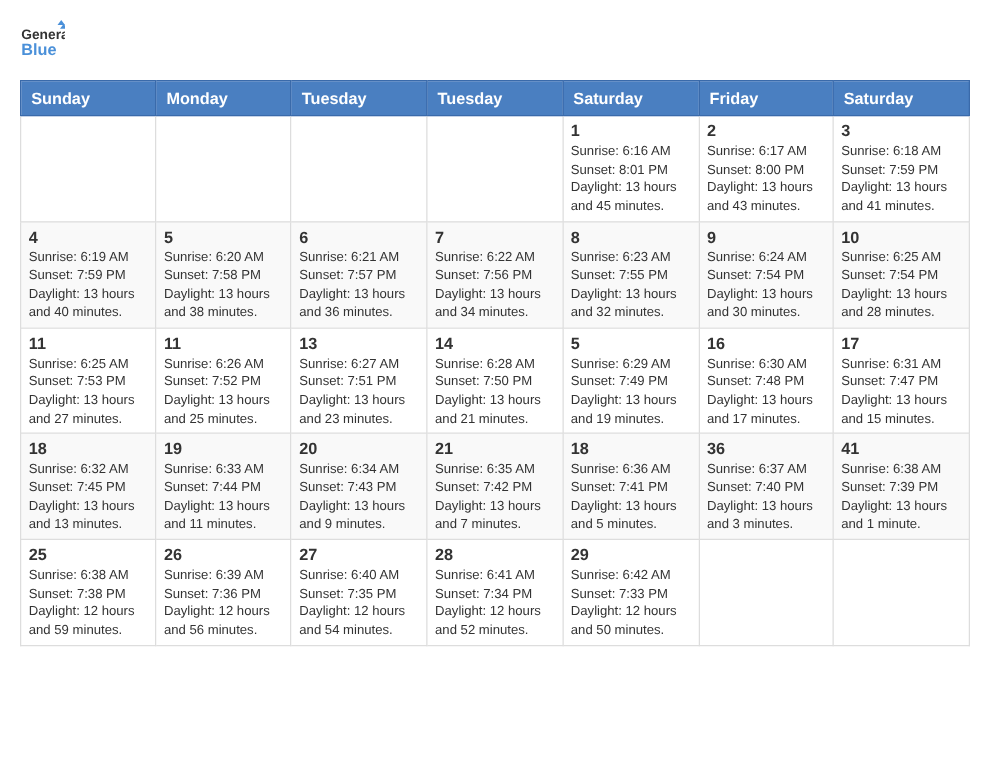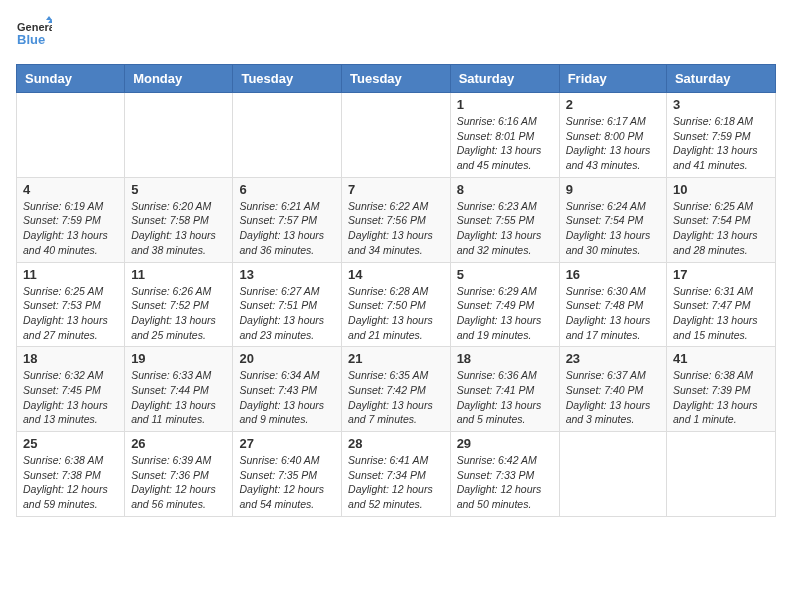--- a/index.html
+++ b/index.html
@@ -65,21 +65,20 @@
       font-size: 13px;
       font-weight: bold;
       color: #333;
       display: block;
       margin-bottom: 2px;
     }
     .day-info {
       font-size: 10.5px;
       line-height: 1.4;
       color: #333;
-      font-style: italic;
     }
     .empty-cell {
       background: #fff;
     }
     .calendar tr:nth-child(even) .empty-cell {
       background: #f9f9f9;
     }
   </style>
 </head>
 <body>
@@ -206,21 +205,21 @@
         </td>
         <td>
           <span class="day-number">21</span>
           <div class="day-info">Sunrise: 6:35 AM<br>Sunset: 7:42 PM<br>Daylight: 13 hours<br>and 7 minutes.</div>
         </td>
         <td>
           <span class="day-number">18</span>
           <div class="day-info">Sunrise: 6:36 AM<br>Sunset: 7:41 PM<br>Daylight: 13 hours<br>and 5 minutes.</div>
         </td>
         <td>
-          <span class="day-number">23</span>
+          <span class="day-number">36</span>
           <div class="day-info">Sunrise: 6:37 AM<br>Sunset: 7:40 PM<br>Daylight: 13 hours<br>and 3 minutes.</div>
         </td>
         <td>
           <span class="day-number">41</span>
           <div class="day-info">Sunrise: 6:38 AM<br>Sunset: 7:39 PM<br>Daylight: 13 hours<br>and 1 minute.</div>
         </td>
       </tr>
       <tr>
         <td>
           <span class="day-number">25</span>

